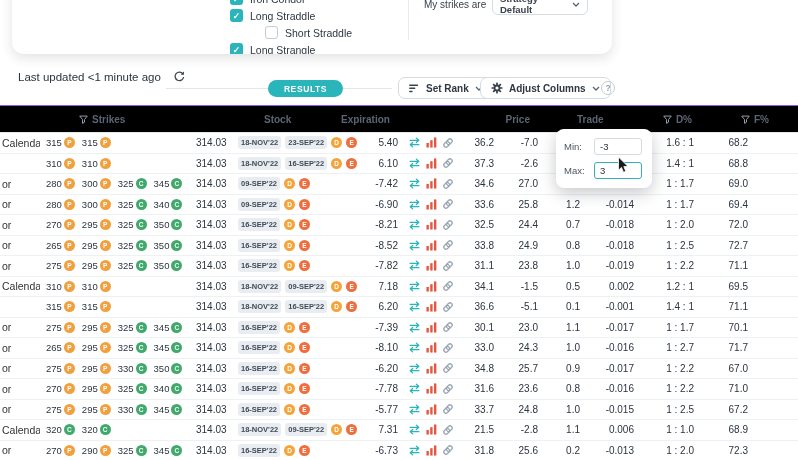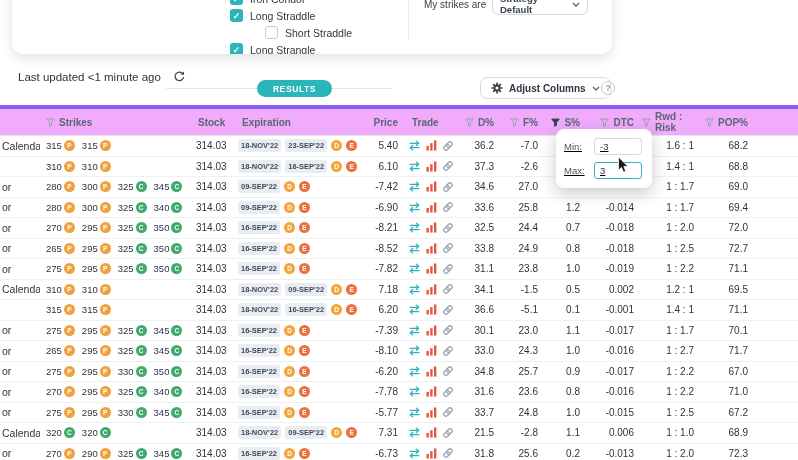--- a/index.html
+++ b/index.html
@@ -19,34 +19,34 @@
   .v-divider{position:absolute;left:396px;top:10px;width:1px;height:50px;background:#e8ebee;}
   .strikes-label{position:absolute;left:412px;top:19px;font-size:10px;color:#39424c;}
   .sdrop{position:absolute;left:480px;top:12px;width:96px;height:23px;border:1px solid #d5dbe1;
     border-radius:6px;display:flex;align-items:center;gap:6px;padding:0 7px;font-size:9.5px;
     color:#39424c;font-weight:600;box-sizing:border-box;background:#fff;}
 
   
   .lastupd{position:absolute;left:18px;top:71px;font-size:11.5px;color:#2b3440;display:flex;align-items:center;gap:12px;}
   .showing{position:absolute;left:18px;top:89px;font-size:8.5px;color:#8b95a0;}
   .tabline{position:absolute;left:166px;top:88px;width:226px;height:1px;background:#e4e7ea;}
-  .results{position:absolute;left:257px;top:80px;width:75px;height:17px;border-radius:9px;background:#2ab5ba;
+  .results{position:absolute;left:268px;top:80px;width:75px;height:17px;border-radius:9px;background:#2ab5ba;
     color:#fff;font-size:8.5px;font-weight:700;letter-spacing:.6px;display:flex;align-items:center;justify-content:center;}
   .btn{position:absolute;height:22px;border:1px solid #d5dbe1;border-radius:7px;background:#fff;
     display:flex;align-items:center;gap:6px;padding:0 10px;font-size:10px;font-weight:600;color:#2f3742;box-sizing:border-box;}
   .btn-rank{left:398px;top:77px;}
   .btn-cols{left:480px;top:77px;}
   .help{position:absolute;left:601px;top:81px;width:14px;height:14px;border-radius:50%;border:1.2px solid #c3cbd3;
     color:#98a2ad;font-size:8.5px;display:flex;align-items:center;justify-content:center;font-weight:700;box-sizing:border-box;}
 
   
   .table{position:absolute;left:0;top:105px;width:798px;}
   .grid{display:grid;grid-template-columns:40px 152px 44px 126px 44px 52px 44px 44px 42px 54px 64px 50px 1fr;align-items:center;}
-  .thead{height:26px;background:#f0abfc;border-top:4px solid #8b5cf6;border-bottom:1px solid #e6e9ed;
-    font-size:10px;color:#5b6673;font-weight:600;}
+  .thead{height:26px;background:#000000;border-top:1px solid #8b5cf6;border-bottom:1px solid #e6e9ed;
+    font-size:10px;color:#5b6673;font-weight:600;gap:33px;}
   .th{display:flex;align-items:center;gap:4px;}
   .th.left{padding-left:6px;}
   .th.right{justify-content:flex-end;padding-right:8px;}
   .tr{height:20.5px;box-sizing:border-box;border-bottom:1px solid #eef1f4;font-size:10.5px;color:#2b3440;}
   .td{overflow:visible;}
   .td.num{text-align:right;padding-right:8px;font-size:10px;}
   .td.rwd{padding-right:12px;}
   .c-strategy{padding-left:2px;white-space:nowrap;overflow:hidden;color:#333;}
   .c-strikes{display:flex;gap:7px;padding-left:6px;align-items:center;overflow:hidden;}
   .leg{display:flex;align-items:center;gap:2px;flex:0 0 auto;}
@@ -60,21 +60,21 @@
   .c-stock{padding-left:4px;font-size:10px;}
   .c-exp{display:flex;align-items:center;gap:4px;padding-left:2px;overflow:hidden;}
   .expb{background:#e9edf1;border-radius:3px;padding:2px 3px;font-size:7.5px;font-weight:600;color:#3f4a56;white-space:nowrap;flex:0 0 auto;}
   .c-trade{display:flex;gap:5px;align-items:center;padding-left:2px;}
   .ticon{display:flex;align-items:center;}
 
   
   .popup{position:absolute;left:556px;top:129px;width:96px;background:#fff;border-radius:8px;
     box-shadow:0 5px 16px rgba(30,40,50,.25);padding:9px 8px;z-index:10;box-sizing:border-box;
     display:flex;flex-direction:column;gap:7px;}
-  .prow{display:flex;align-items:center;gap:5px;text-decoration:underline;}
+  .prow{display:flex;align-items:center;gap:5px;}
   .plabel{font-size:9.5px;color:#4a5560;width:25px;flex:0 0 25px;}
   .pinput{width:48px;height:17px;border:1px solid #d4dae0;border-radius:3px;font-size:9.5px;color:#2b3440;
     display:flex;align-items:center;padding-left:5px;box-sizing:border-box;background:#fff;}
   .pinput.focus{border:1.5px solid #35aebe;}
   .cursor{position:absolute;left:617px;top:156px;z-index:20;}
 </style>
 </head>
 <body>
 
 <div class="screen">
@@ -115,20 +115,37 @@
     <span class="ticon">
       <svg width="12" height="12" viewBox="0 0 14 14">
           <path d="M11.6 3.4A5 5 0 1 0 12.4 7" fill="none" stroke="#3f474f" stroke-width="1.5"></path>
           <polygon points="12.8,0.6 12.8,4.4 9,4.4" fill="#3f474f"></polygon>
         </svg>
     </span>
   </div>
   <div class="tabline"></div>
   <div class="results">RESULTS</div>
 
+  <div class="btn btn-rank">
+    <span class="ticon">
+      <svg width="11" height="9" viewBox="0 0 12 10">
+          <g fill="#39424c">
+            <rect x="0" y="0.5" width="10" height="1.6" rx="0.8"></rect>
+            <rect x="0" y="4" width="7" height="1.6" rx="0.8"></rect>
+            <rect x="0" y="7.5" width="4" height="1.6" rx="0.8"></rect>
+          </g>
+        </svg>
+    </span>
+    <span>Set Rank</span>
+    <span class="ticon">
+      <svg width="8" height="5" viewBox="0 0 8 5">
+          <polyline points="1,1 4,4 7,1" fill="none" stroke="#5a6470" stroke-width="1.3"></polyline>
+        </svg>
+    </span>
+  </div>
 
   <div class="btn btn-cols">
     <span class="ticon">
       <svg width="12" height="12" viewBox="0 0 14 14">
           <g fill="#39424c">
             <rect x="6" y="0.5" width="2" height="13" rx="0.6"></rect>
             <rect x="0.5" y="6" width="13" height="2" rx="0.6"></rect>
             <rect x="6" y="0.5" width="2" height="13" rx="0.6" transform="rotate(45 7 7)"></rect>
             <rect x="6" y="0.5" width="2" height="13" rx="0.6" transform="rotate(-45 7 7)"></rect>
             <circle cx="7" cy="7" r="4"></circle>

